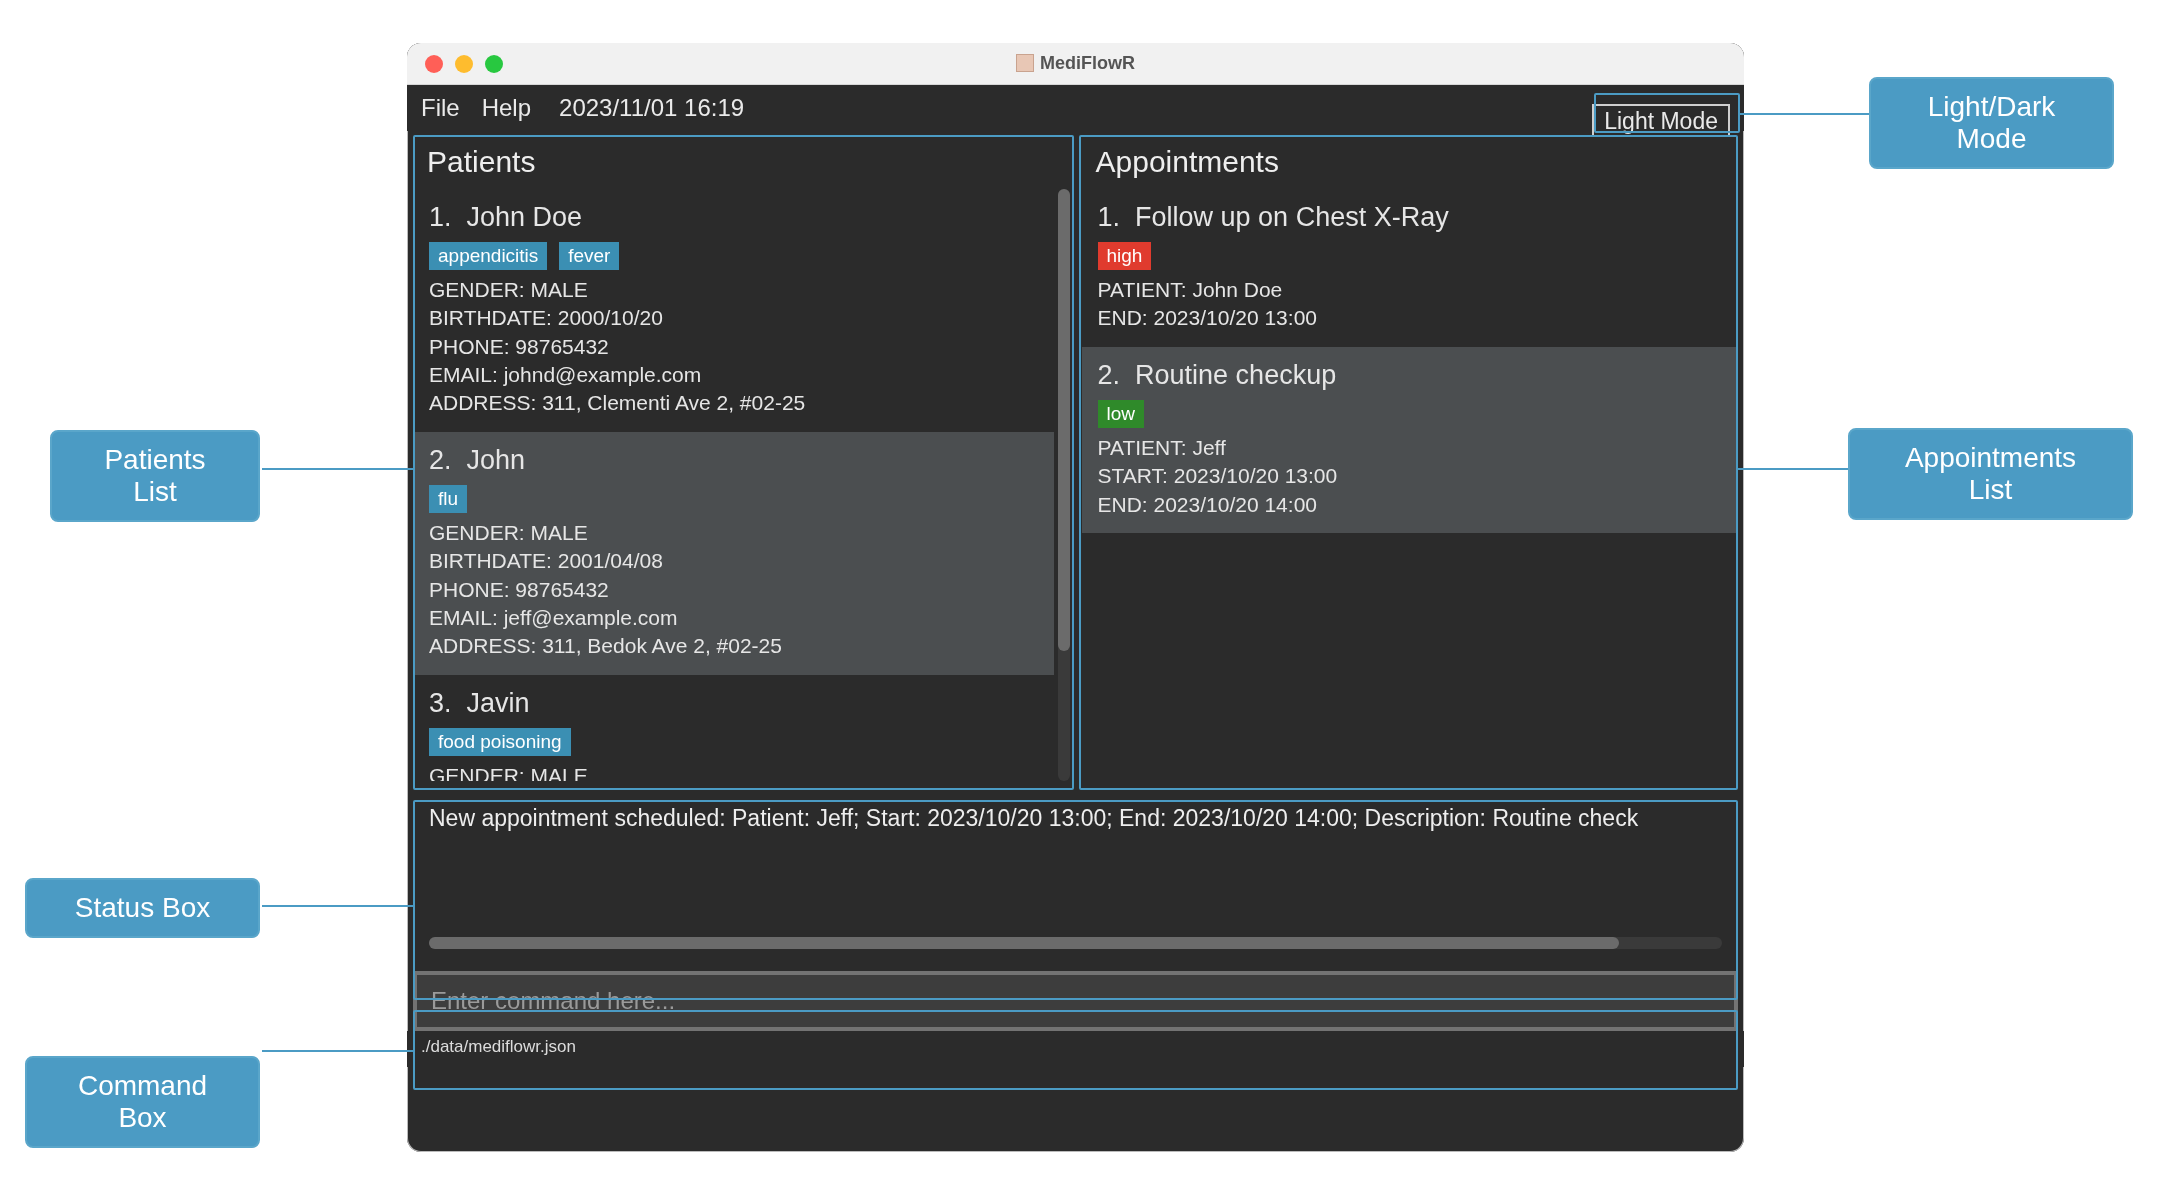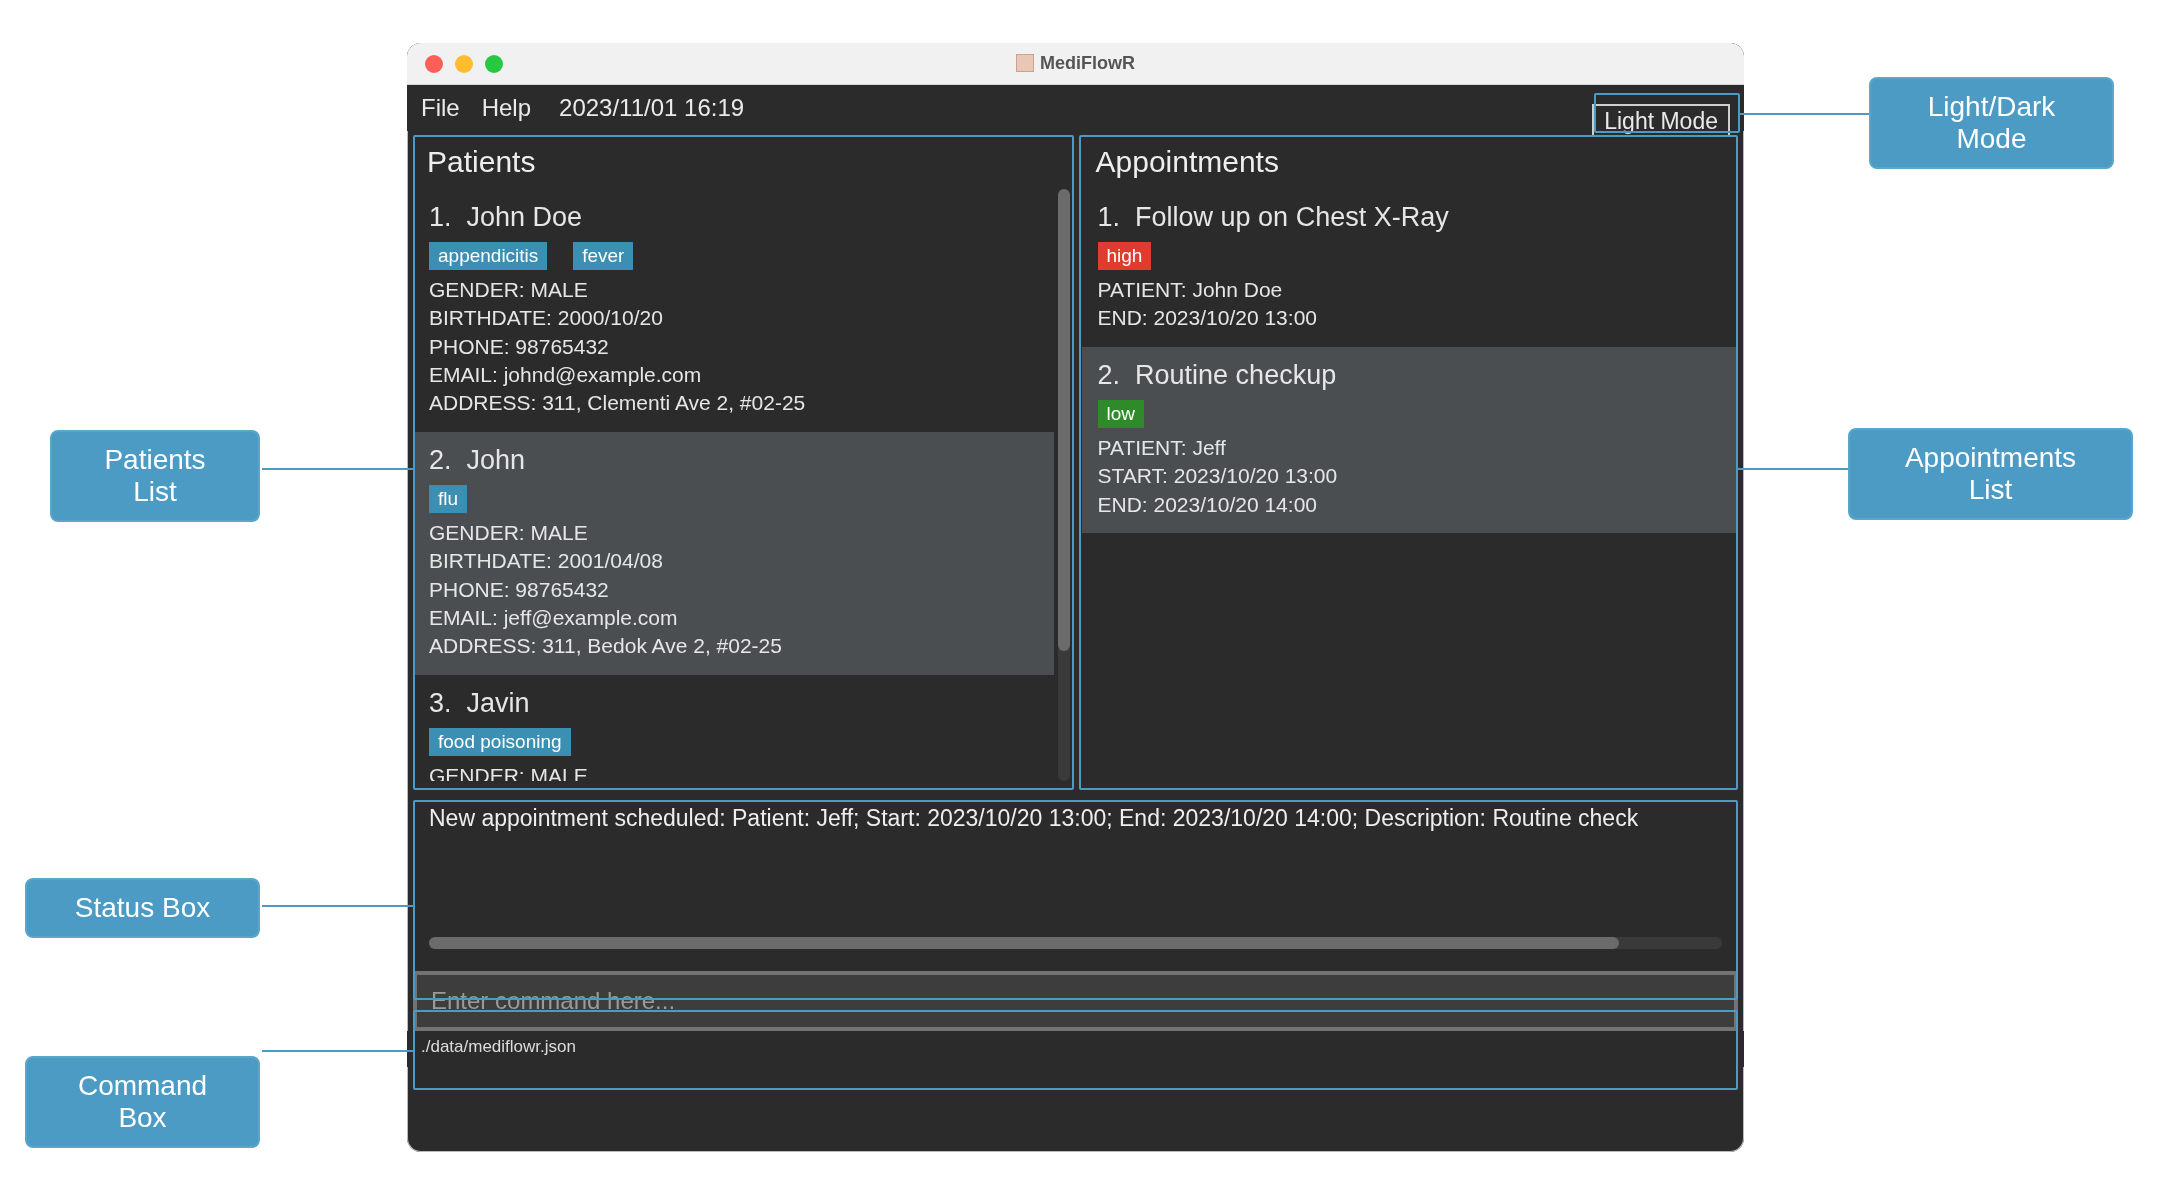--- a/index.html
+++ b/index.html
@@ -131,21 +131,21 @@
   }
   .card.alt { background: #4b4e50; }
   .card-title { font-size: 27px; margin-bottom: 6px; }
   .tags { margin-bottom: 6px; }
   .tag {
     display: inline-block;
     background: #3b8fb3;
     color: #fff;
     font-size: 19px;
     padding: 1px 9px;
-    margin-right: 20px;
+    margin-right: 6px;
   }
   .tag.high { background: #e03b2e; }
   .tag.low  { background: #2f8a2a; }
   .field-line { font-size: 21px; }
 
   
   .status-box {
     margin: 6px;
     height: 166px;
     background: #2b2b2b;

